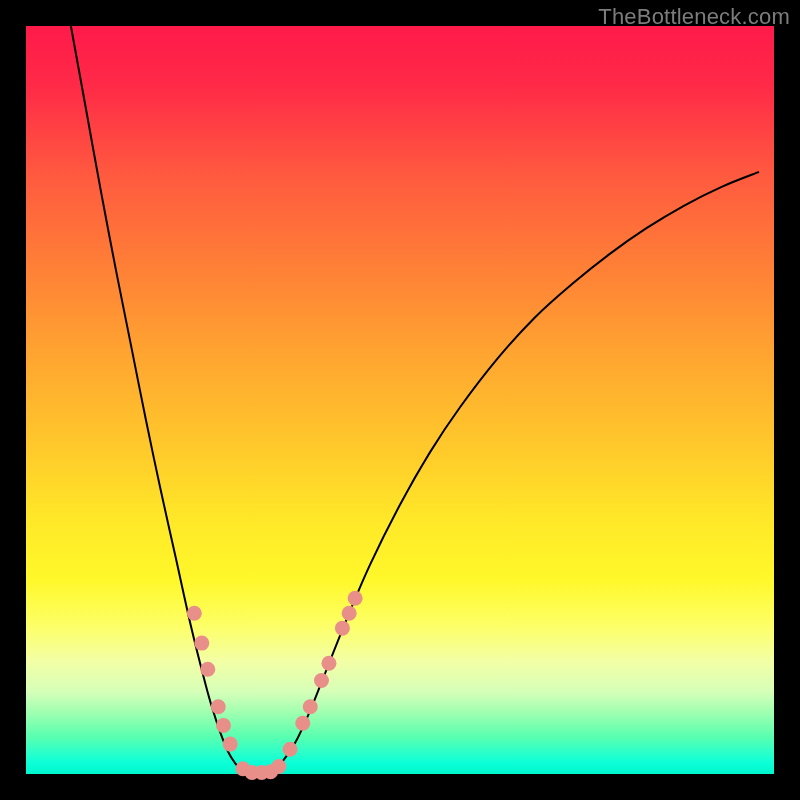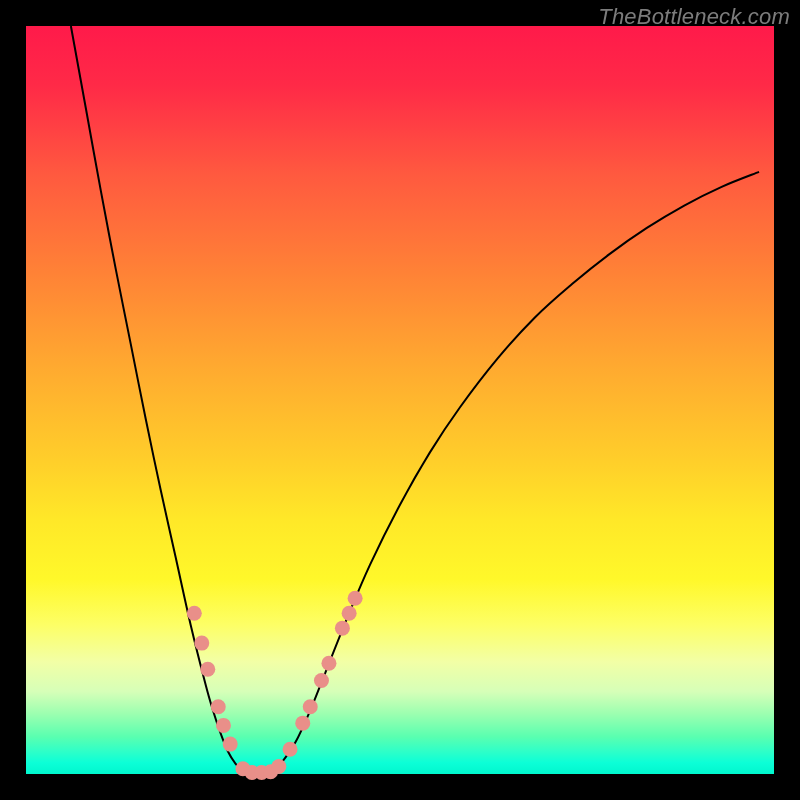--- a/index.html
+++ b/index.html
@@ -38,21 +38,20 @@
   }
   .watermark {
     position: absolute;
     top: 4px;
     right: 10px;
     color: #7c7c7c;
     font-size: 22px;
     letter-spacing: 0.2px;
     font-weight: 400;
     z-index: 50;
-    font-style: italic;
   }
   svg.plot {
     position: absolute;
     left: 0;
     top: 0;
     width: 748px;
     height: 748px;
     overflow: visible;
   }
   .curve {

